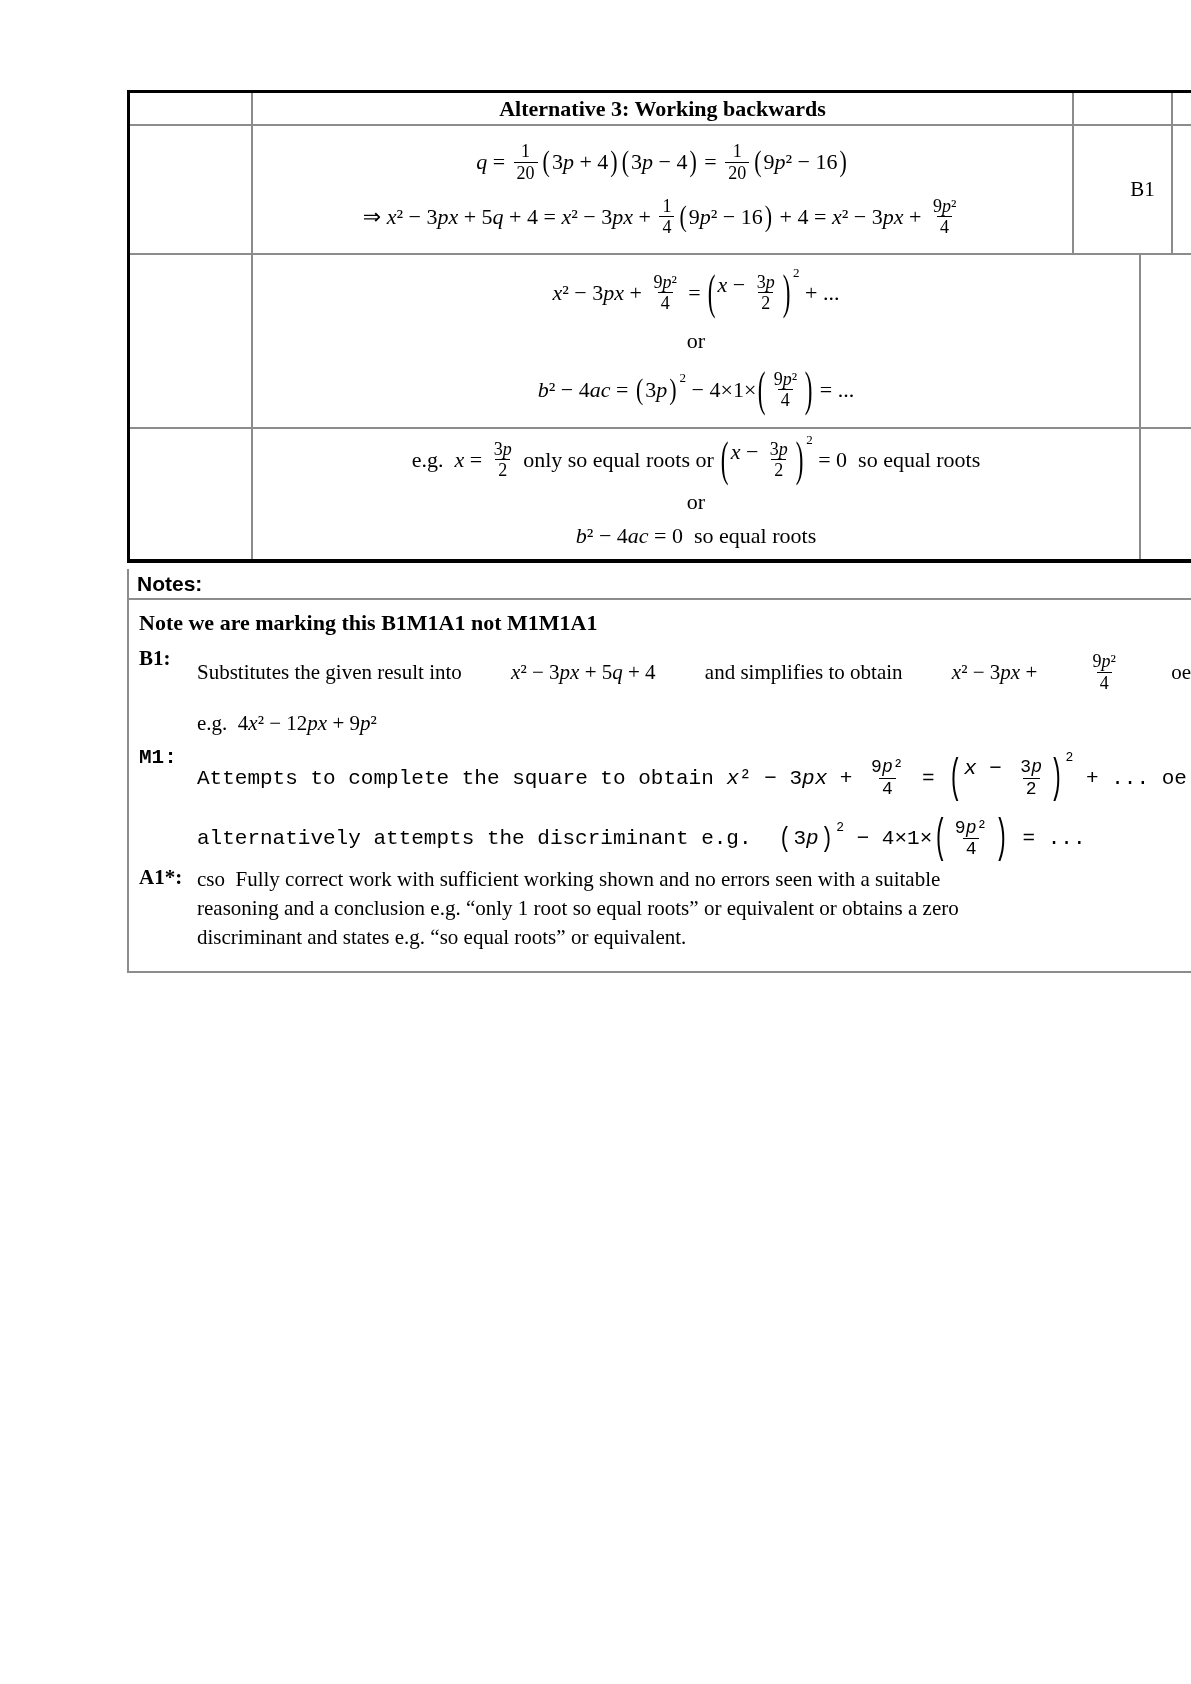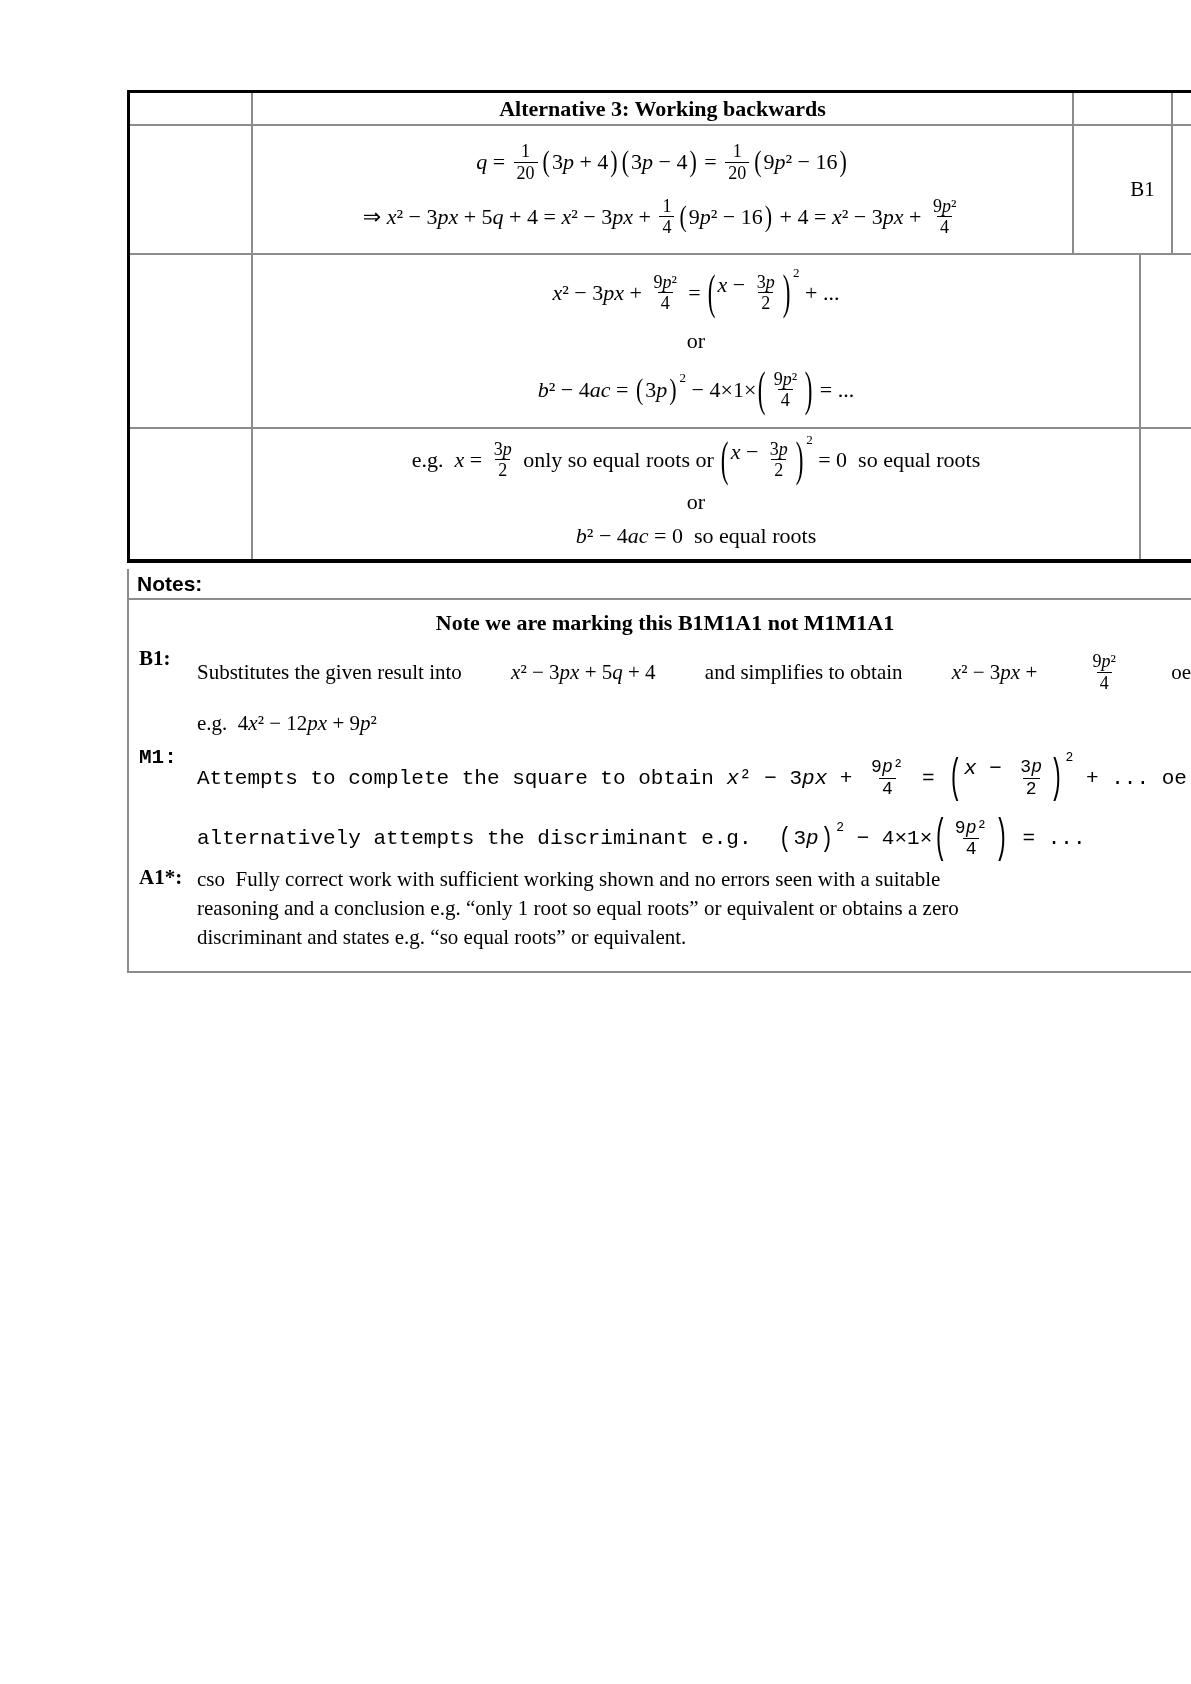--- a/index.html
+++ b/index.html
@@ -38,21 +38,21 @@
   .p1{transform:scaleY(1.3);}
   .p2{transform:scaleY(2.2) scaleX(1.05);}
   .gsup{font-size:13px;align-self:flex-start;margin:-7px 0 0 1px;}
 
   
   .notes{position:absolute;left:127px;top:569px;width:1072px;height:404px;box-sizing:border-box;
          border:2px solid #8c8c8c;border-top:none;background:#fff;}
   .notes-header{height:29px;border-bottom:2px solid #8c8c8c;display:flex;align-items:center;
                 padding-left:8px;font-family:"Liberation Sans",sans-serif;font-weight:bold;font-size:21px;}
   .notes-body{padding:6px 6px 0 10px;}
-  .notes-title{text-align:center;font-weight:bold;font-size:22px;margin:4px 0 10px 0;}
+  .notes-title{font-weight:bold;font-size:22px;margin:4px 0 10px 0;}
   .note-item{display:flex;margin-bottom:6px;}
   .note-label{width:58px;flex:none;font-weight:bold;font-size:21px;}
   .note-content{flex:1;font-size:21px;}
   .nline{display:flex;align-items:center;white-space:pre;font-size:21px;}
   .nline.tall{min-height:52px;justify-content:space-between;}
   .nline.tall2{min-height:64px;}
   .nline.gap{margin-top:8px;min-height:34px;}
   .para .nline{min-height:29px;}
   .ni-b1{margin-top:2px;}
   .ni-m1{margin-top:6px;font-family:Liberation Mono, monospace;}

